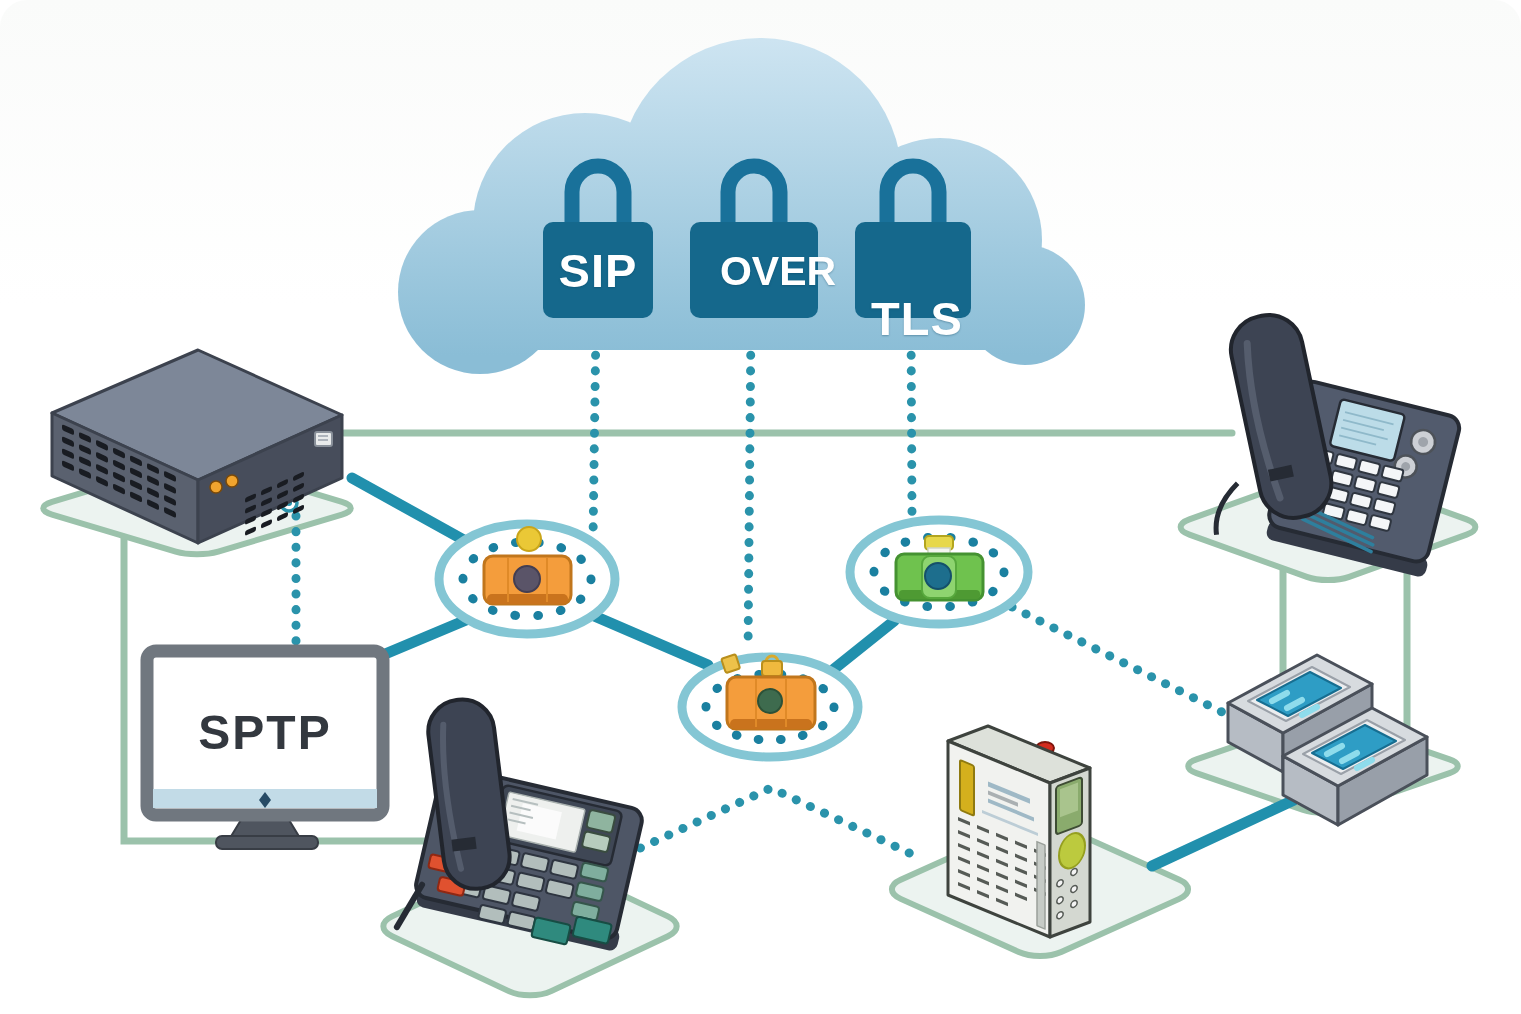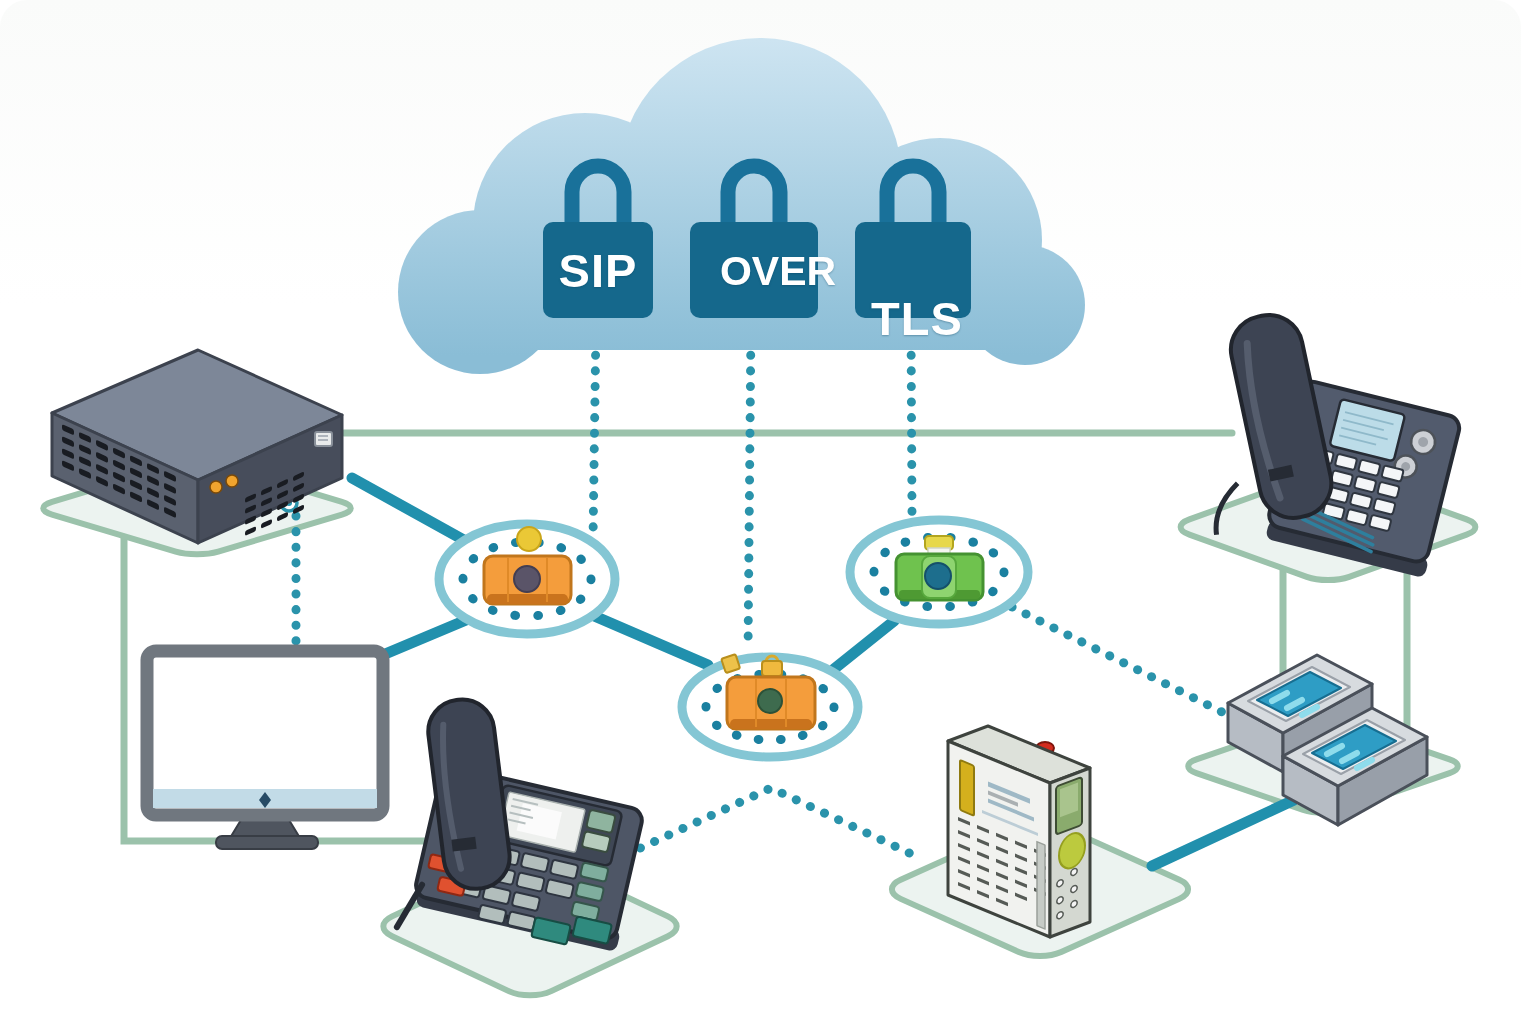--- a/index.html
+++ b/index.html
@@ -347,14 +347,15 @@
     </g>
     <rect x="543" y="222" width="110" height="96" rx="10" fill="#15688c"></rect>
     <rect x="690" y="222" width="128" height="96" rx="10" fill="#15688c"></rect>
     <rect x="855" y="222" width="116" height="96" rx="10" fill="#15688c"></rect>
   </g>
 </svg>
 
 <div id="sip-label" class="lock-label">SIP</div>
 <div id="over-label" class="lock-label">OVER</div>
 <div id="tls-label" class="lock-label">TLS</div>
+<div id="sptp-label">SPTP</div>
 
 </div>
 
 </body></html>

